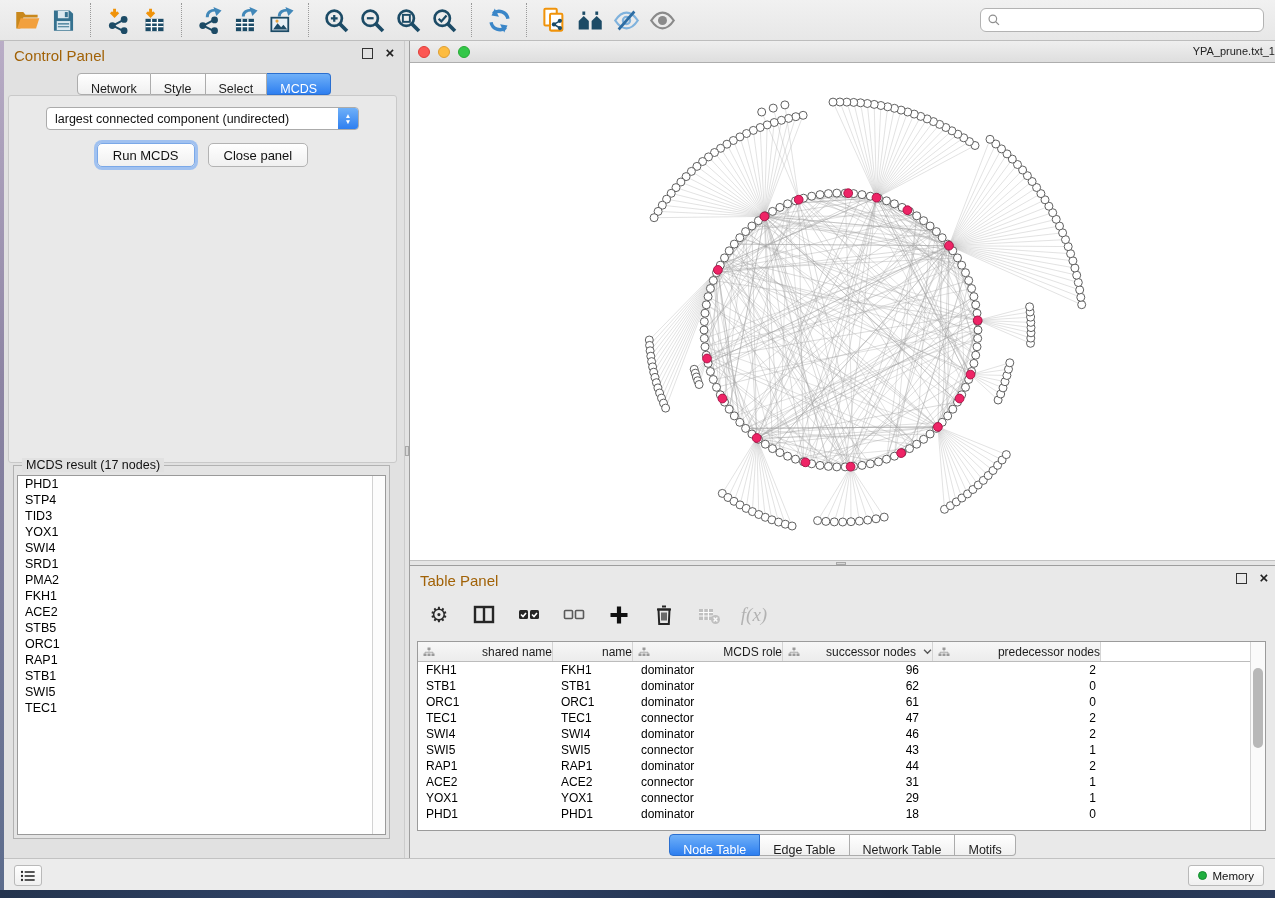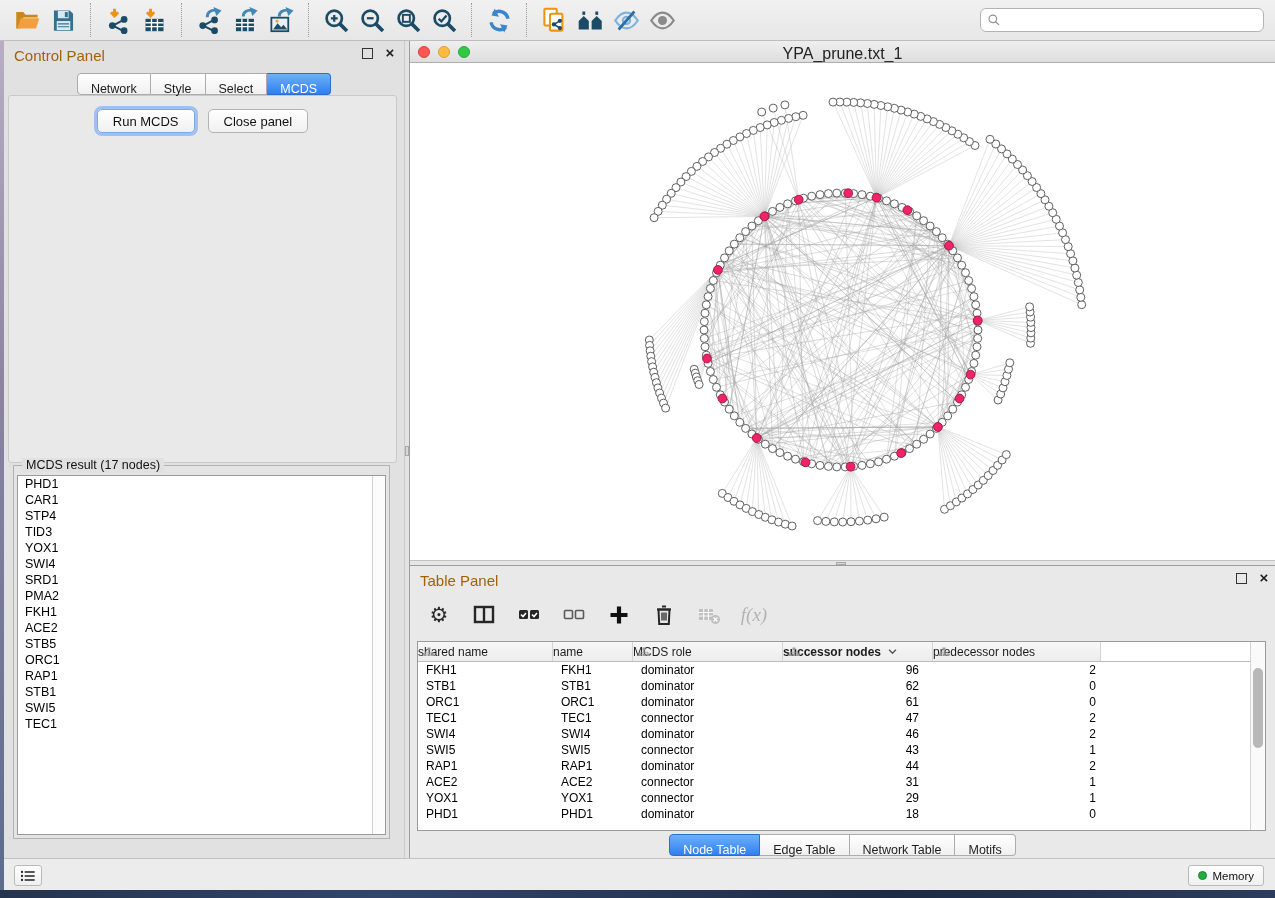--- a/index.html
+++ b/index.html
@@ -54,36 +54,36 @@
   #h-split{position:absolute;left:410px;top:560px;width:865px;height:6px;background:#e6e6e6;border-top:1px solid #c2c2c2;border-bottom:1px solid #9e9e9e;}
   #h-grip{position:absolute;left:426px;top:1px;width:10px;height:3px;background:#d8d8d8;border:1px solid #a8a8a8;}
 
   
   #network-window{position:absolute;left:410px;top:41px;width:865px;height:519px;}
   #net-titlebar{position:relative;height:22px;background:linear-gradient(#efefef,#dedede);border-bottom:1px solid #aeaeae;}
   .traffic{position:absolute;top:5px;width:12px;height:12px;border-radius:50%;padding:0;border-width:1px;border-style:solid;}
   #tl-close{left:8px;background:#fc5753;border-color:#df3e38;}
   #tl-min{left:28px;background:#fdbc40;border-color:#de9f34;}
   #tl-zoom{left:48px;background:#33c748;border-color:#27aa35;}
-  #net-title{position:absolute;left:0;right:0;top:4px;text-align:center;font-size:16px;color:#222;}
+  #net-title{position:absolute;left:0;right:0;top:4px;text-align:right;font-size:11px;color:#222;}
   #net-canvas{position:absolute;left:0;top:22px;width:865px;height:497px;background:#fff;}
   #network-svg{width:865px;height:497px;display:block;}
 
   
   #table-panel{position:absolute;left:410px;top:566px;width:865px;height:292px;background:#e9e9e9;}
   #tp-float{left:826px;} #tp-close{left:846px;}
   #tp-toolbar{position:absolute;left:0;top:25px;width:100%;height:48px;display:flex;align-items:center;padding-left:14px;gap:15px;border-bottom:0;}
   .tt-btn{width:30px;height:30px;border:none;background:transparent;display:flex;align-items:center;justify-content:center;padding:0;}
   .tt-btn svg{width:24px;height:24px;}
   .tt-btn.txtglyph{font-size:21px;color:#2c2c2c;}
   .tt-btn.disabled{opacity:.85;}
   .fx-txt{font-family:"Liberation Serif",serif;font-style:italic;font-size:19px;color:#a9a9a9;}
   #tp-tablewrap{position:absolute;left:7px;top:75px;width:849px;height:190px;background:#fff;border:1px solid #9b9b9b;overflow:hidden;}
   #tbl-head{display:flex;height:20px;border-bottom:1px solid #bcbcbc;}
-  .th{position:relative;display:flex;align-items:center;justify-content:flex-start;background:linear-gradient(#f7f7f7,#ececec);border-right:1px solid #d4d4d4;font-size:12px;color:#1d1d1d;}
+  .th{position:relative;display:flex;align-items:center;justify-content:flex-end;background:linear-gradient(#f7f7f7,#ececec);border-right:1px solid #d4d4d4;font-size:12px;color:#1d1d1d;}
   .th .tree{position:absolute;left:5px;top:4px;width:12px;height:12px;}
   .th .sort{margin-left:7px;width:9px;height:6px;}
   .tr{display:flex;height:16px;}
   .td{display:flex;align-items:center;font-size:12px;color:#000;padding-left:8px;overflow:hidden;white-space:nowrap;}
   .td.c3{justify-content:flex-end;padding-left:0;padding-right:14px;}
   .td.c4{justify-content:flex-end;padding-left:0;padding-right:5px;}
   #tbl-scroll{position:absolute;top:0;right:0;bottom:0;width:15px;background:#fafafa;border-left:1px solid #d5d5d5;}
   #tbl-thumb{position:absolute;left:2px;top:26px;width:10px;height:80px;background:#b8b8b8;border-radius:5px;}
   #tp-tabs{position:absolute;left:0;top:268px;width:100%;display:flex;justify-content:center;}
 
@@ -257,31 +257,37 @@
       <button class="float-btn" id="cp-float"></button>
       <button class="close-btn" id="cp-close">×</button>
     </div>
     <div id="cp-tabs">
         <button class="seg">Network</button>
         <button class="seg">Style</button>
         <button class="seg">Select</button>
         <button class="seg sel">MCDS</button>
       </div>
     <div id="cp-box">
+      <div id="opt-select">
+        <span id="opt-select-value">largest connected component (undirected)</span>
+        <span id="opt-stepper">
+            <span>▲</span>
+            <span>▼</span>
+          </span>
+      </div>
       <div id="cp-buttons">
         <button class="mac-btn focus-ring">Run MCDS</button>
         <button class="mac-btn">Close panel</button>
       </div>
     </div>
     <div id="mcds-fieldset">
       <span id="mcds-legend">MCDS result (17 nodes)</span>
       <div id="mcds-list">
         <div id="mcds-items">
             <div class="mcds-item">PHD1</div>
-            <div class="mcds-item">CAR1</div>
             <div class="mcds-item">STP4</div>
             <div class="mcds-item">TID3</div>
             <div class="mcds-item">YOX1</div>
             <div class="mcds-item">SWI4</div>
             <div class="mcds-item">SRD1</div>
             <div class="mcds-item">PMA2</div>
             <div class="mcds-item">FKH1</div>
             <div class="mcds-item">ACE2</div>
             <div class="mcds-item">STB5</div>
             <div class="mcds-item">ORC1</div>
@@ -1061,21 +1067,21 @@
           <div class="th" style="width: 150px;">
             <svg class="tree" viewBox="0 0 24 20">
               <rect x="9" y="1" width="6" height="5" fill="#9a9a9a"></rect>
               <path d="M12 6v3M4 13v-2.5h16V13" fill="none" stroke="#9a9a9a" stroke-width="1.6"></path>
               <rect x="1" y="13" width="6" height="5" fill="#9a9a9a"></rect>
               <rect x="9" y="13" width="6" height="5" fill="#9a9a9a"></rect>
               <rect x="17" y="13" width="6" height="5" fill="#9a9a9a"></rect>
             </svg>
             <span>MCDS role</span>
           </div>
-          <div class="th" style="width: 150px; font-weight: bold;">
+          <div class="th" style="width: 150px;">
             <svg class="tree" viewBox="0 0 24 20">
               <rect x="9" y="1" width="6" height="5" fill="#9a9a9a"></rect>
               <path d="M12 6v3M4 13v-2.5h16V13" fill="none" stroke="#9a9a9a" stroke-width="1.6"></path>
               <rect x="1" y="13" width="6" height="5" fill="#9a9a9a"></rect>
               <rect x="9" y="13" width="6" height="5" fill="#9a9a9a"></rect>
               <rect x="17" y="13" width="6" height="5" fill="#9a9a9a"></rect>
             </svg>
             <span>successor nodes</span>
             <svg class="sort" viewBox="0 0 10 7">
               <path d="M1 1l4 4 4-4" stroke="#555" stroke-width="1.6" fill="none"></path>

